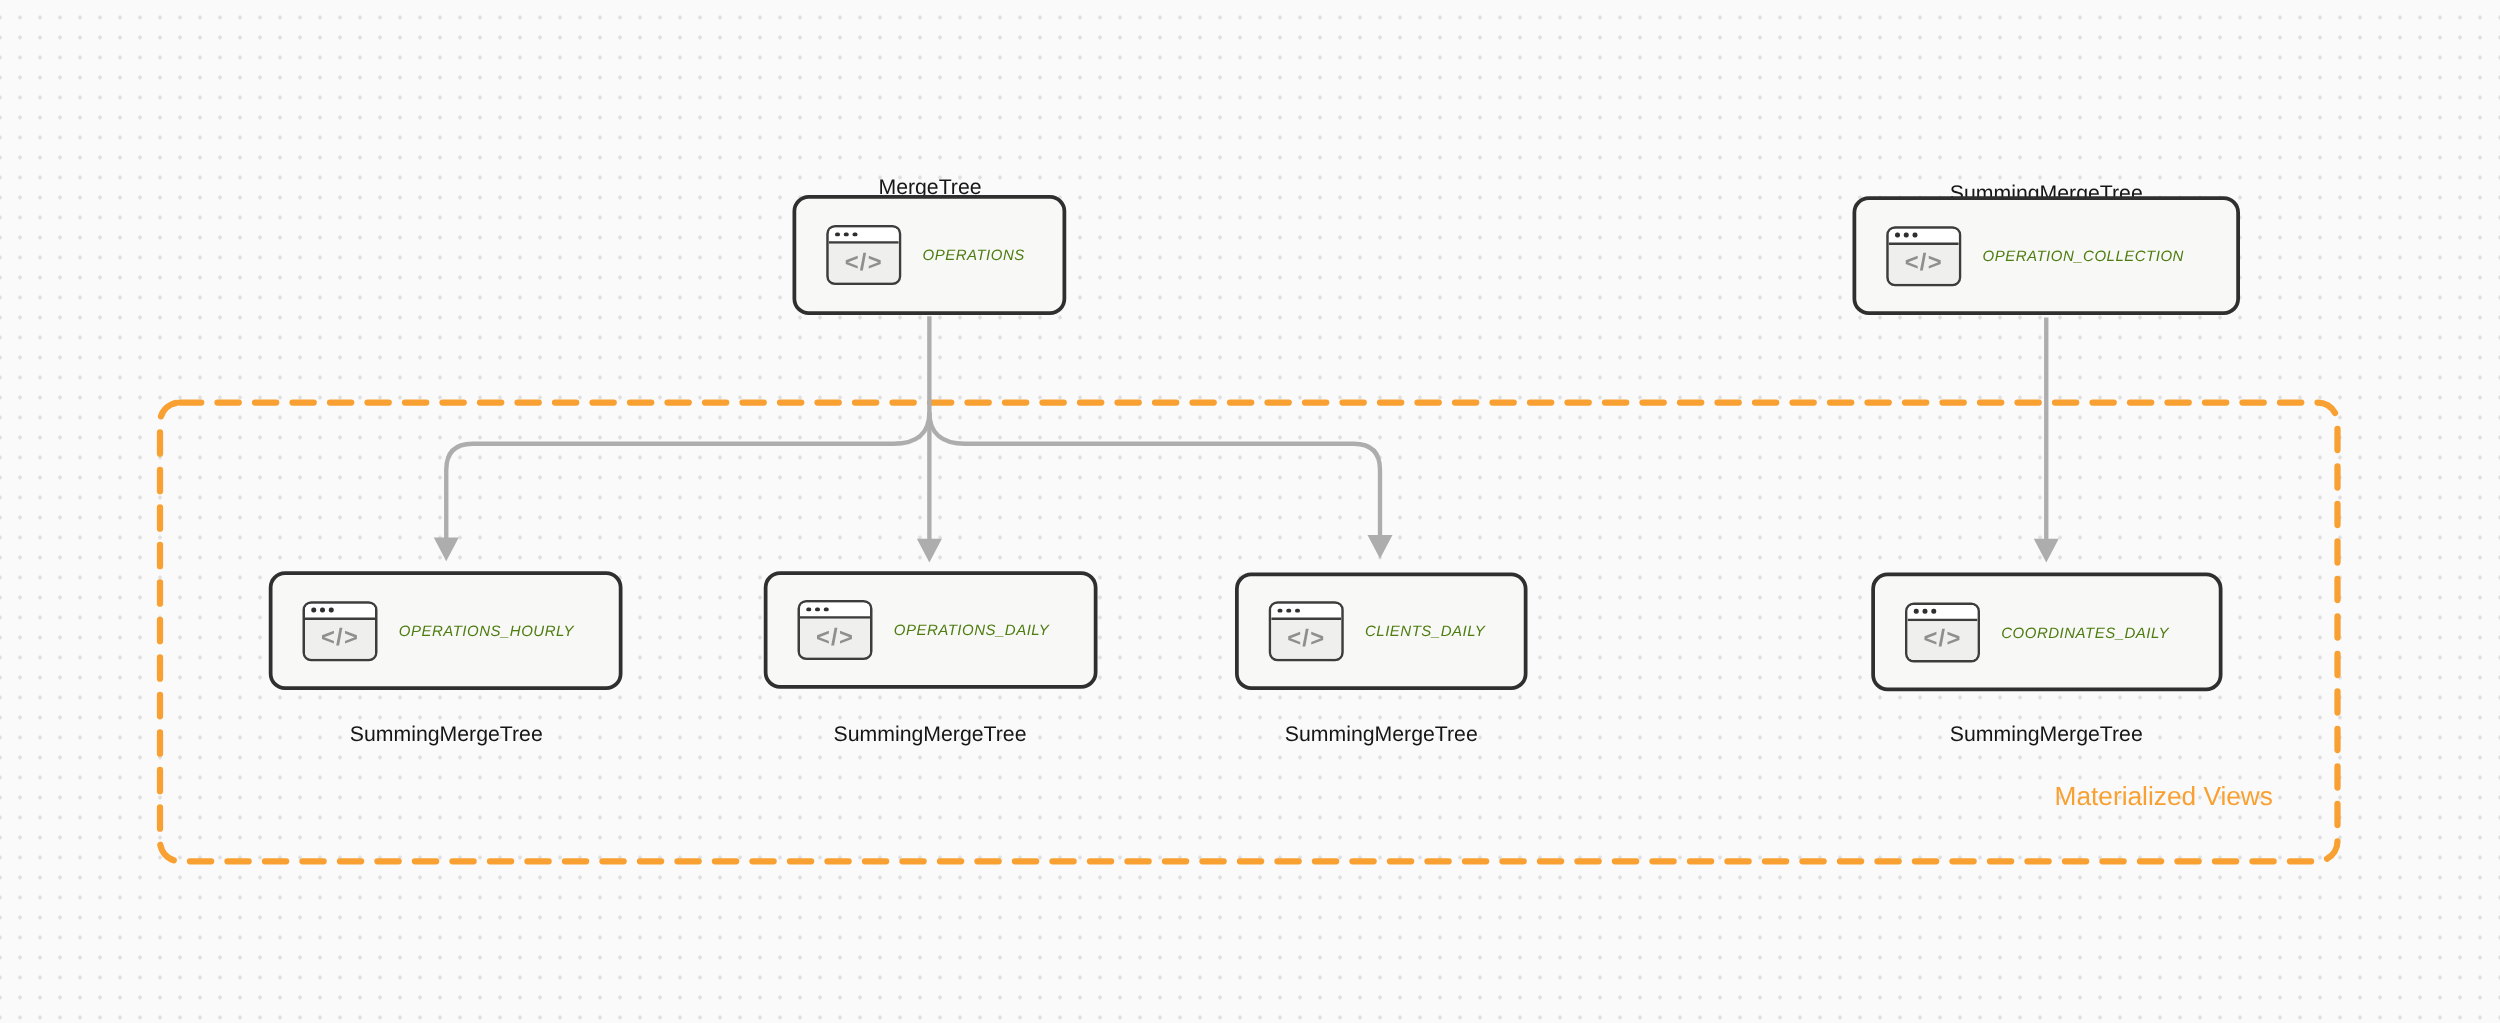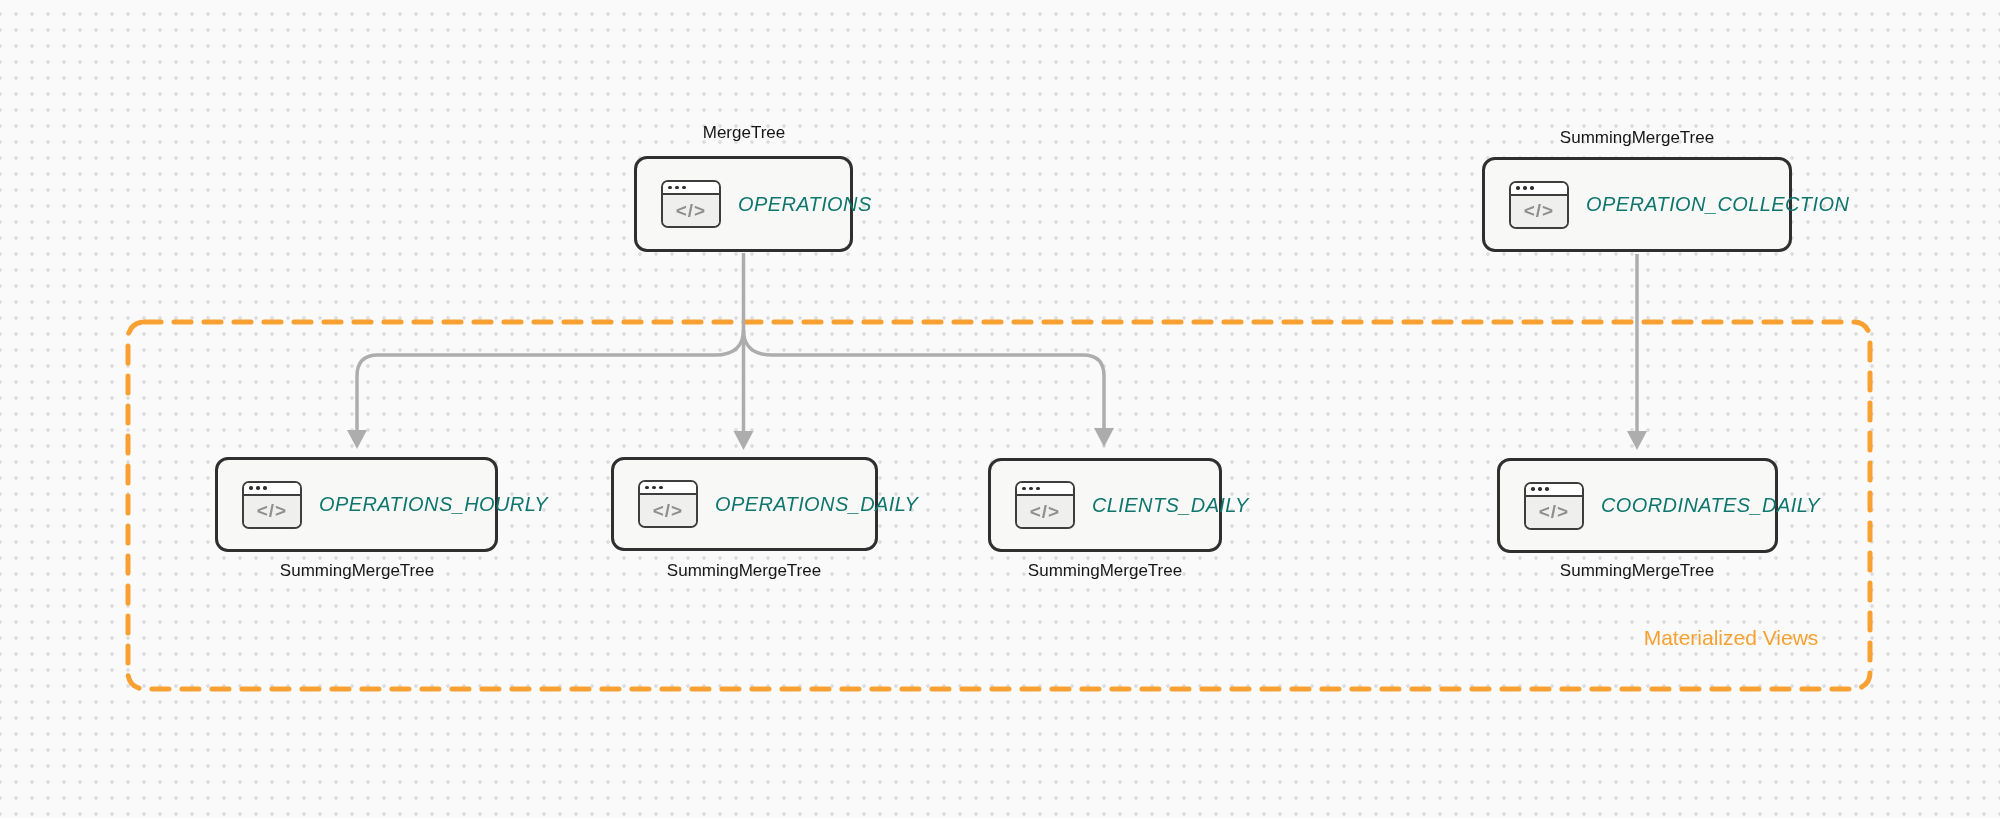--- a/index.html
+++ b/index.html
@@ -31,24 +31,24 @@
     box-sizing: border-box;
     background: #f8f8f7;
     border: 3px solid #2f2f2f;
     border-radius: 13px;
     display: flex;
     align-items: center;
     padding-left: 24px;
     gap: 17px;
   }
   .node-label {
-    font-size: 20px;
+    font-size: 12px;
     font-style: italic;
     font-weight: 500;
-    color: #0f766e;
+    color: #4d7c0f;
     letter-spacing: 0.4px;
     white-space: nowrap;
   }
 
   
   .code-window-icon {
     width: 60px;
     height: 48px;
     box-sizing: border-box;
     border: 2.5px solid #3d3d3d;
@@ -89,20 +89,21 @@
   }
 
   
   .engine-caption {
     position: absolute;
     transform: translateX(-50%);
     font-size: 17px;
     font-weight: 500;
     color: #161616;
     white-space: nowrap;
+    margin-top: 17px;
   }
 
   
   .group-label {
     position: absolute;
     transform: translateX(-50%);
     font-size: 21px;
     font-weight: 500;
     color: #f8a132;
     white-space: nowrap;

